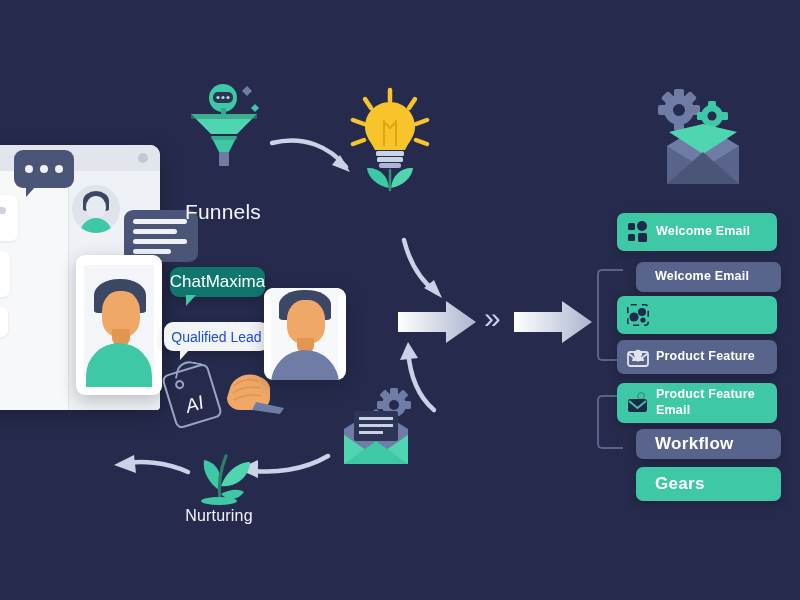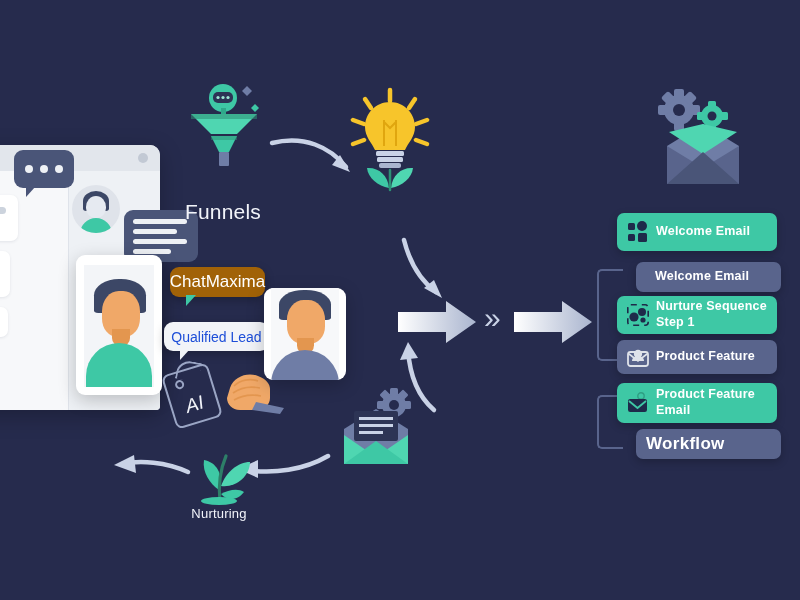--- a/index.html
+++ b/index.html
@@ -18,21 +18,21 @@
   
   .cap{
     color:#f2f4fa;
     text-align:center;
     line-height:1.25;
     letter-spacing:.2px;
     white-space:pre-line;
   }
   .cap-funnels{font-size:21px;}
   .cap-email{font-size:12px;}
-  .cap-nurt{font-size:13px;}
+  .cap-nurt{font-size:16px;}
 
   
   .win{
     background:#eef1f5;
     border-radius:10px 10px 4px 4px;
     box-shadow:0 6px 22px rgba(0,0,0,.25);
     overflow:hidden;
   }
   .win-bar{height:26px;background:#e2e6ec;position:relative;}
   .win-dot{
@@ -103,21 +103,21 @@
   .p-torso2{position:absolute;background:#6f7da6;border-radius:40px 40px 0 0;}
 
   
   .tip{
     position:absolute;border-radius:9px;display:flex;align-items:center;
     justify-content:center;box-shadow:0 3px 10px rgba(0,0,0,.25);
   }
   .tip:after{
     content:"";position:absolute;width:0;height:0;left:16px;bottom:-9px;
   }
-  .tip-teal{background:#a16207;color:#ffffff;font-size:17px;}
+  .tip-teal{background:#0f766e;color:#ffffff;font-size:17px;}
   .tip-teal:after{border-left:10px solid #3ec8a5;border-bottom:11px solid transparent;}
   .tip-white{background:#f2f4f8;color:#1d4ed8;font-size:14px;}
   .tip-white:after{border-left:10px solid #f2f4f8;border-bottom:11px solid transparent;}
 
   
   .tag-ai{
     position:absolute;width:48px;height:56px;border:2px solid #9aa5c4;
     border-radius:7px;transform:rotate(-17deg);
     display:flex;align-items:flex-end;justify-content:center;
     color:#f2f4fa;font-size:19px;font-style:italic;padding-bottom:6px;
@@ -390,22 +390,20 @@
     <span class="seq-txt" style="margin-left:9px;">Welcome Email</span>
   </div>
 
   <div class="seq seq-teal abs" style="left:617px;top:296px;width:160px;height:38px;">
     <svg class="seq-ico" viewBox="0 0 22 22">
       <rect x="0.8" y="0.8" width="20.4" height="20.4" rx="3" fill="none" stroke="#1e2a4a" stroke-width="1.6" stroke-dasharray="6 5"></rect>
       <circle cx="7" cy="13" r="4.6" fill="#1e2a4a"></circle>
       <circle cx="15" cy="8" r="4" fill="#1e2a4a"></circle>
       <circle cx="16" cy="16" r="2.6" fill="#1e2a4a"></circle>
     </svg>
-    <span class="seq-txt">Nurture Sequence
-Step 1</span>
   </div>
 
   <div class="seq seq-gray abs" style="left:617px;top:340px;width:160px;height:34px;">
     <svg class="seq-ico" viewBox="0 0 22 22">
       <rect x="1" y="6" width="20" height="14" rx="2.5" fill="none" stroke="#dfe3ea" stroke-width="1.8"></rect>
       <circle cx="11" cy="8" r="4.2" fill="#dfe3ea"></circle>
       <path d="M5 15 C5 11.5 8 10 11 10 C14 10 17 11.5 17 15 Z" fill="#dfe3ea"></path>
       <path d="M2 8 L11 15 L20 8" fill="none" stroke="#dfe3ea" stroke-width="1.6"></path>
     </svg>
     <span class="seq-txt">Product Feature</span>
@@ -415,17 +413,20 @@
     <svg class="seq-ico" viewBox="0 0 22 22">
       <circle cx="14" cy="4" r="3.2" fill="none" stroke="#2f9f83" stroke-width="1.4"></circle>
       <rect x="1" y="7" width="19" height="13" rx="2.2" fill="#1e2a4a"></rect>
       <path d="M2 9 L10.5 16 L19 9" fill="none" stroke="#3ec8a5" stroke-width="1.8"></path>
     </svg>
     <span class="seq-txt">Product Feature
 Email</span>
   </div>
 
   <div class="seq seq-gray abs" style="left:636px;top:429px;width:145px;height:30px;">
-    <span class="seq-big" style="">Workflow</span>
-  </div>
-
+    <span class="seq-big" style="margin-left:9px;">Workflow</span>
+  </div>
+
+  <div class="seq seq-teal abs" style="left:636px;top:467px;width:145px;height:34px;">
+    <span class="seq-big" style="margin-left:9px;">Gears</span>
+  </div>
 
 </div>
 
 </body></html>

